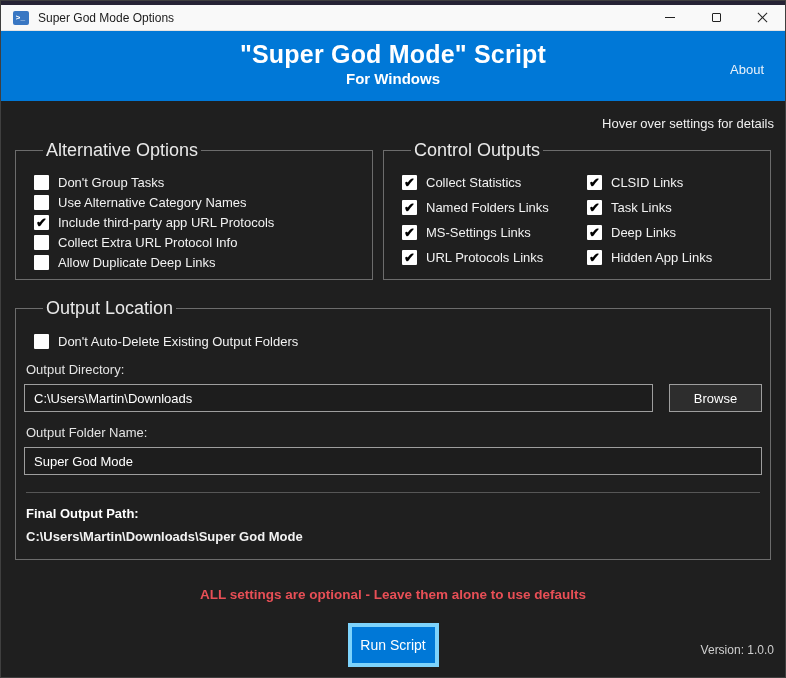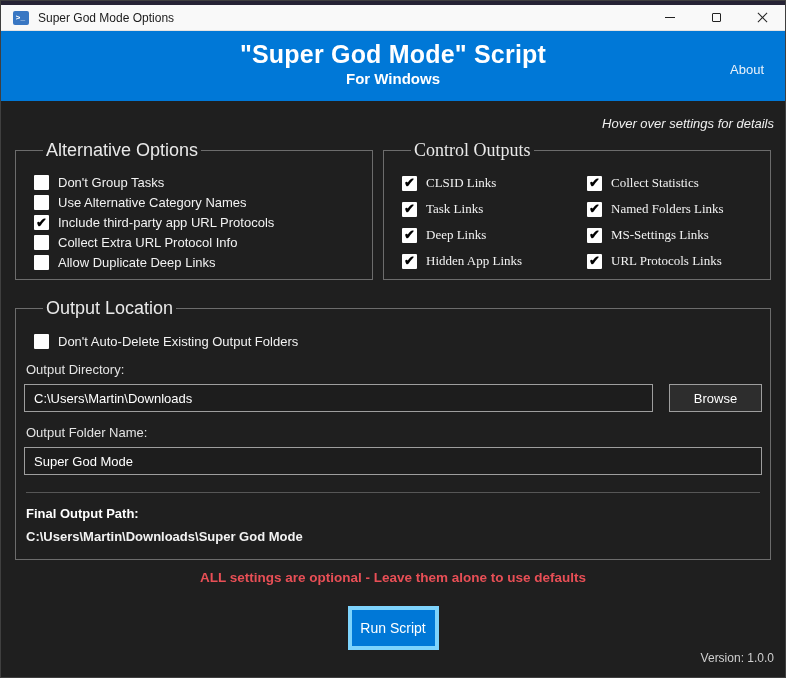--- a/index.html
+++ b/index.html
@@ -45,28 +45,28 @@
   .ico-close::before { transform: rotate(45deg); }
   .ico-close::after  { transform: rotate(-45deg); }
 
   
   .header { height: 70px; background: #0078d7; position: relative; text-align: center; color: #fff; }
   .header-title { font-size: 25px; font-weight: 600; padding-top: 9px; letter-spacing: 0.2px; }
   .header-subtitle { font-size: 15px; font-weight: 600; margin-top: 1px; }
   .about-link { position: absolute; top: 31px; right: 21px; font-size: 13px; color: #e9f2fb; cursor: pointer; }
 
   
-  .hint { text-align: right; padding: 15px 11px 0 0; color: #f0f0f0; font-style: italic; font-size: 13px; }
+  .hint { text-align: right; padding: 15px 11px 0 0; color: #f0f0f0; font-size: 13px; }
 
   
   .groups-row { display: flex; gap: 10px; margin: 9px 14px 0; }
   fieldset { border: 1px solid #6c6c6c; padding: 5px 8px 8px; background: transparent; }
   legend { font-size: 18px; color: #e9e9e9; padding: 0 3px; margin-left: 19px; }
   .fs-alt { width: 376px; height: 140px; }
-  .fs-ctrl { flex: 1; height: 140px; font-family: Liberation Serif, serif; }
+  .fs-ctrl { flex: 1; height: 140px; }
   .fs-out { margin: 18px 14px 0; padding: 6px 8px 15px; }
 
   
   .cb-row { display: flex; align-items: center; margin: 0 0 5px 10px; cursor: pointer; }
   .cb {
     width: 15px; height: 15px; background: #fff; border-radius: 1px;
     flex: none; display: flex; align-items: center; justify-content: center;
     font-size: 13px; line-height: 1; color: #000;
   }
   .cb.checked::after { content: "✔"; font-weight: bold; margin-top: -1px; }
@@ -91,29 +91,29 @@
     width: 93px; height: 28px; flex: none;
     background: #2d2d2d; border: 1px solid #9e9e9e;
     color: #fff; font-size: 13px; cursor: pointer;
     font-family: "Liberation Sans", sans-serif;
   }
   .sep { border: 0; border-top: 1px solid #565656; margin: 17px 2px 13px; }
   .final-label { font-size: 13px; font-weight: bold; color: #fff; margin: 1px 0 0 2px; }
   .final-path { font-size: 13px; font-weight: bold; color: #f2f2f2; margin: 8px 0 0 2px; }
 
   
-  .note { text-align: center; color: #e84f56; font-weight: bold; font-size: 13.5px; margin-top: 10px; }
+  .note { text-align: center; color: #e84f56; font-weight: bold; font-size: 13.5px; margin-top: 27px; }
   .run-row { text-align: center; margin-top: 21px; }
   .run-btn {
     width: 91px; height: 44px;
     background: #0078d7; border: 4px solid #7dd3fc;
     color: #fff; font-size: 14px; cursor: pointer;
     font-family: "Liberation Sans", sans-serif;
   }
-  .version { position: absolute; right: 11px; bottom: 12px; color: #cfcfcf; font-size: 12px; }
+  .version { position: absolute; right: 11px; bottom: 20px; color: #cfcfcf; font-size: 12px; }
 </style>
 </head>
 <body>
 
 <div class="window">
   <div class="top-strip"></div>
 
   <div class="titlebar">
     <span class="app-icon"></span>
     <span class="titlebar-title">Super God Mode Options</span>
@@ -163,51 +163,51 @@
         <span class="cb-label">Allow Duplicate Deep Links</span>
       </label>
     </fieldset>
 
     <fieldset class="fs-ctrl">
       <legend>Control Outputs</legend>
       <div class="co-cols">
         <div class="co-col">
           <label class="cb-row">
             <span class="cb checked"></span>
-            <span class="cb-label">CLSID Links</span>
-          </label>
-          <label class="cb-row">
-            <span class="cb checked"></span>
-            <span class="cb-label">Task Links</span>
-          </label>
-          <label class="cb-row">
-            <span class="cb checked"></span>
-            <span class="cb-label">Deep Links</span>
-          </label>
-          <label class="cb-row">
-            <span class="cb checked"></span>
-            <span class="cb-label">Hidden App Links</span>
+            <span class="cb-label">Collect Statistics</span>
+          </label>
+          <label class="cb-row">
+            <span class="cb checked"></span>
+            <span class="cb-label">Named Folders Links</span>
+          </label>
+          <label class="cb-row">
+            <span class="cb checked"></span>
+            <span class="cb-label">MS-Settings Links</span>
+          </label>
+          <label class="cb-row">
+            <span class="cb checked"></span>
+            <span class="cb-label">URL Protocols Links</span>
           </label>
         </div>
         <div class="co-col">
           <label class="cb-row">
             <span class="cb checked"></span>
-            <span class="cb-label">Collect Statistics</span>
-          </label>
-          <label class="cb-row">
-            <span class="cb checked"></span>
-            <span class="cb-label">Named Folders Links</span>
-          </label>
-          <label class="cb-row">
-            <span class="cb checked"></span>
-            <span class="cb-label">MS-Settings Links</span>
-          </label>
-          <label class="cb-row">
-            <span class="cb checked"></span>
-            <span class="cb-label">URL Protocols Links</span>
+            <span class="cb-label">CLSID Links</span>
+          </label>
+          <label class="cb-row">
+            <span class="cb checked"></span>
+            <span class="cb-label">Task Links</span>
+          </label>
+          <label class="cb-row">
+            <span class="cb checked"></span>
+            <span class="cb-label">Deep Links</span>
+          </label>
+          <label class="cb-row">
+            <span class="cb checked"></span>
+            <span class="cb-label">Hidden App Links</span>
           </label>
         </div>
       </div>
     </fieldset>
   </div>
 
   <fieldset class="fs-out">
     <legend>Output Location</legend>
 
     <label class="cb-row auto-del">

